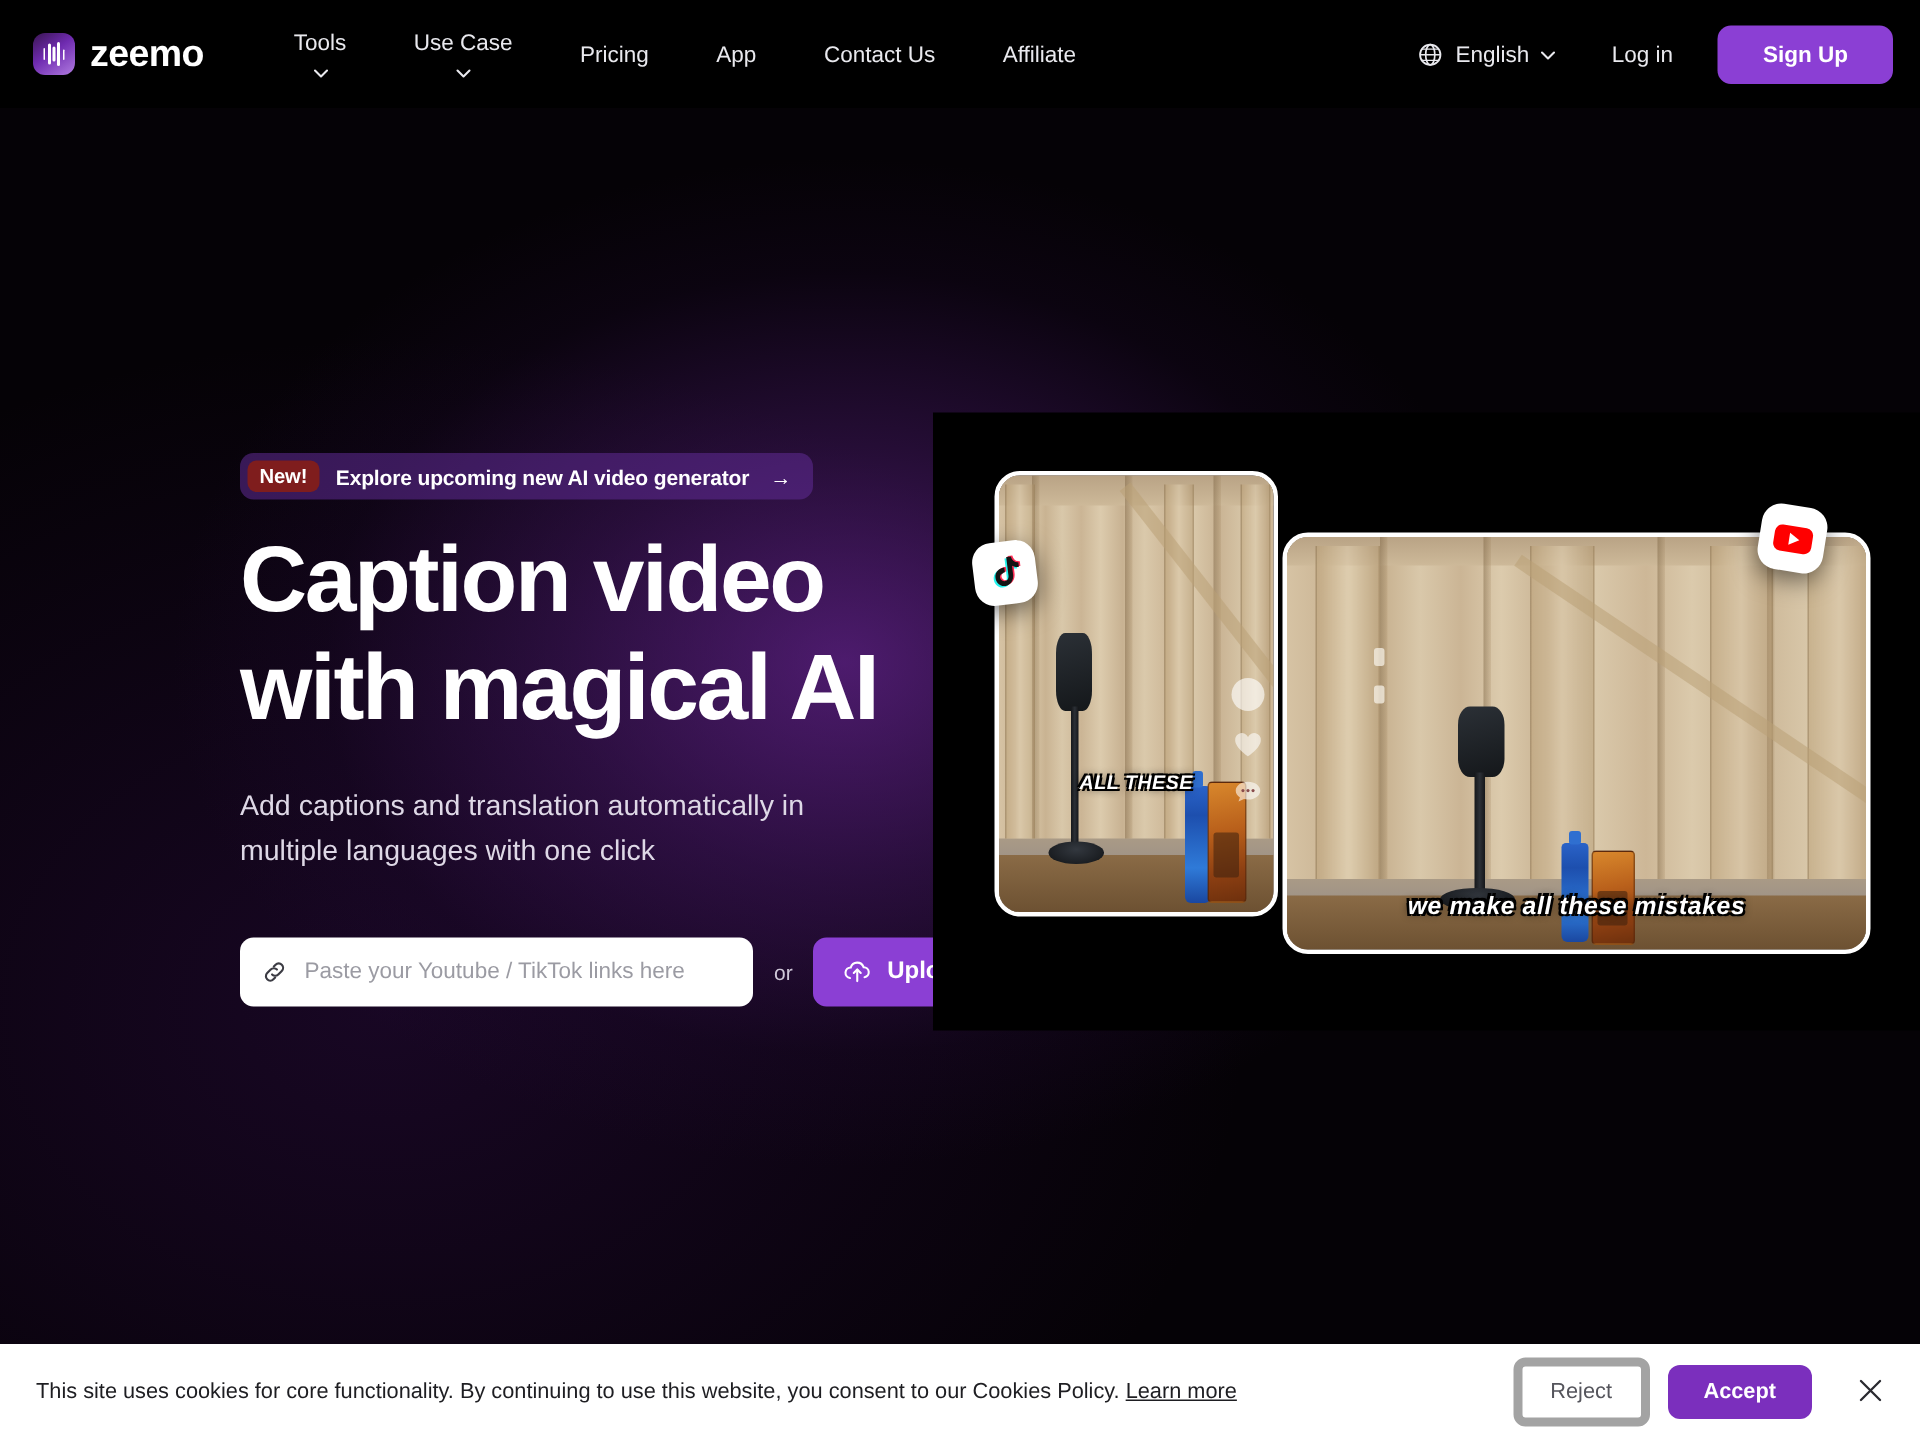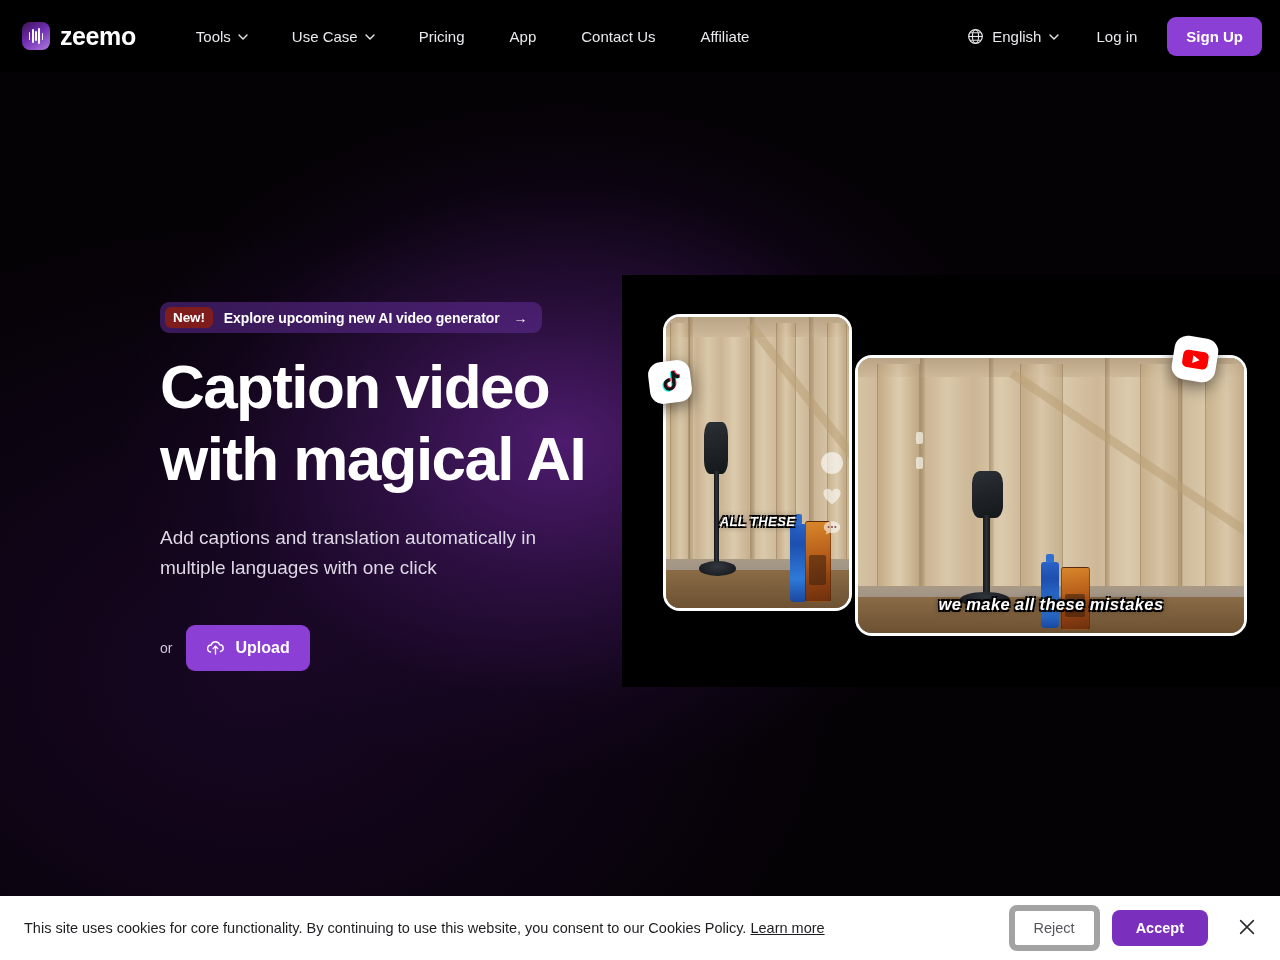--- a/index.html
+++ b/index.html
@@ -40,38 +40,38 @@
   .logo-mark i:nth-child(2){height:14px;}
   .logo-mark i:nth-child(3){height:10px;}
   .logo-mark i:nth-child(4){height:16px;}
   .logo-mark i:nth-child(5){height:7px;}
   .logo-text { font-size:25px; font-weight:700; letter-spacing:-0.4px; color:#fff; }
 
   .nav { display:flex; align-items:center; margin-left:60px; }
   .nav-item {
     display:flex; align-items:center; gap:7px;
     font-size:15px; color:#e9e9ee; padding:0 0;
-    margin-right:45px; cursor:pointer; white-space:nowrap;
+    margin-right:45px; cursor:pointer; white-space:nowrap;flex-direction:column;
   }
   .nav-item:last-child { margin-right:0; }
   .caret { width:9px; height:9px; display:block; }
   .caret svg { display:block; }
 
   .header-right {
     margin-left:auto; display:flex; align-items:center; gap:0; margin-right:18px;
   }
   .lang {
     display:flex; align-items:center; gap:8px; font-size:15px; color:#e9e9ee;
     cursor:pointer; margin-right:38px;
   }
   .globe { width:17px; height:17px; display:block; }
   .login { font-size:15px; color:#e9e9ee; cursor:pointer; margin-right:30px; white-space:nowrap; }
   .signup {
     background:#8b3fd4; color:#fff; font-size:15px; font-weight:600;
-    border:none; border-radius:9px; padding:11px 19px; cursor:pointer;
+    border:none; border-radius:9px; padding:11px 30px; cursor:pointer;
     white-space:nowrap; font-family:inherit;
   }
 
   
   .hero-left {
     position:absolute; left:160px; top:302px; width:480px; z-index:10;
   }
   .pill {
     display:inline-flex; align-items:center; gap:11px;
     background:rgba(96,44,150,0.55);
@@ -399,20 +399,29 @@
   </div>
 
   <h1 class="headline">
     <span>Caption video</span><br>
     <span>with magical AI</span>
   </h1>
 
   <p class="subhead">Add captions and translation automatically in multiple languages with one click</p>
 
   <div class="cta-row">
+    <div class="url-field">
+      <span class="link-icon">
+        <svg viewBox="0 0 20 20" width="18" height="18">
+          <path d="M8.2 11.8a3.2 3.2 0 0 0 4.6 0l2.6-2.6a3.25 3.25 0 0 0-4.6-4.6l-1.3 1.3" fill="none" stroke="#3c3c44" stroke-width="1.6" stroke-linecap="round"></path>
+          <path d="M11.8 8.2a3.2 3.2 0 0 0-4.6 0l-2.6 2.6a3.25 3.25 0 0 0 4.6 4.6l1.3-1.3" fill="none" stroke="#3c3c44" stroke-width="1.6" stroke-linecap="round"></path>
+        </svg>
+      </span>
+      <input class="url-input" type="text" placeholder="Paste your Youtube / TikTok links here" style="">
+    </div>
     <span class="or-text">or</span>
     <button class="upload-btn">
       <span class="upload-icon">
         <svg viewBox="0 0 22 22" width="19" height="19">
           <path d="M5.4 16.2a4.1 4.1 0 0 1 .6-8.15 5.2 5.2 0 0 1 9.9-.2 3.9 3.9 0 0 1 .7 7.75" fill="none" stroke="#fff" stroke-width="1.6" stroke-linecap="round"></path>
           <path d="M11 18.6V9.9" fill="none" stroke="#fff" stroke-width="1.6" stroke-linecap="round"></path>
           <path d="M8.3 12.3 11 9.6l2.7 2.7" fill="none" stroke="#fff" stroke-width="1.6" stroke-linecap="round" stroke-linejoin="round"></path>
         </svg>
       </span>
       <span>Upload</span>

